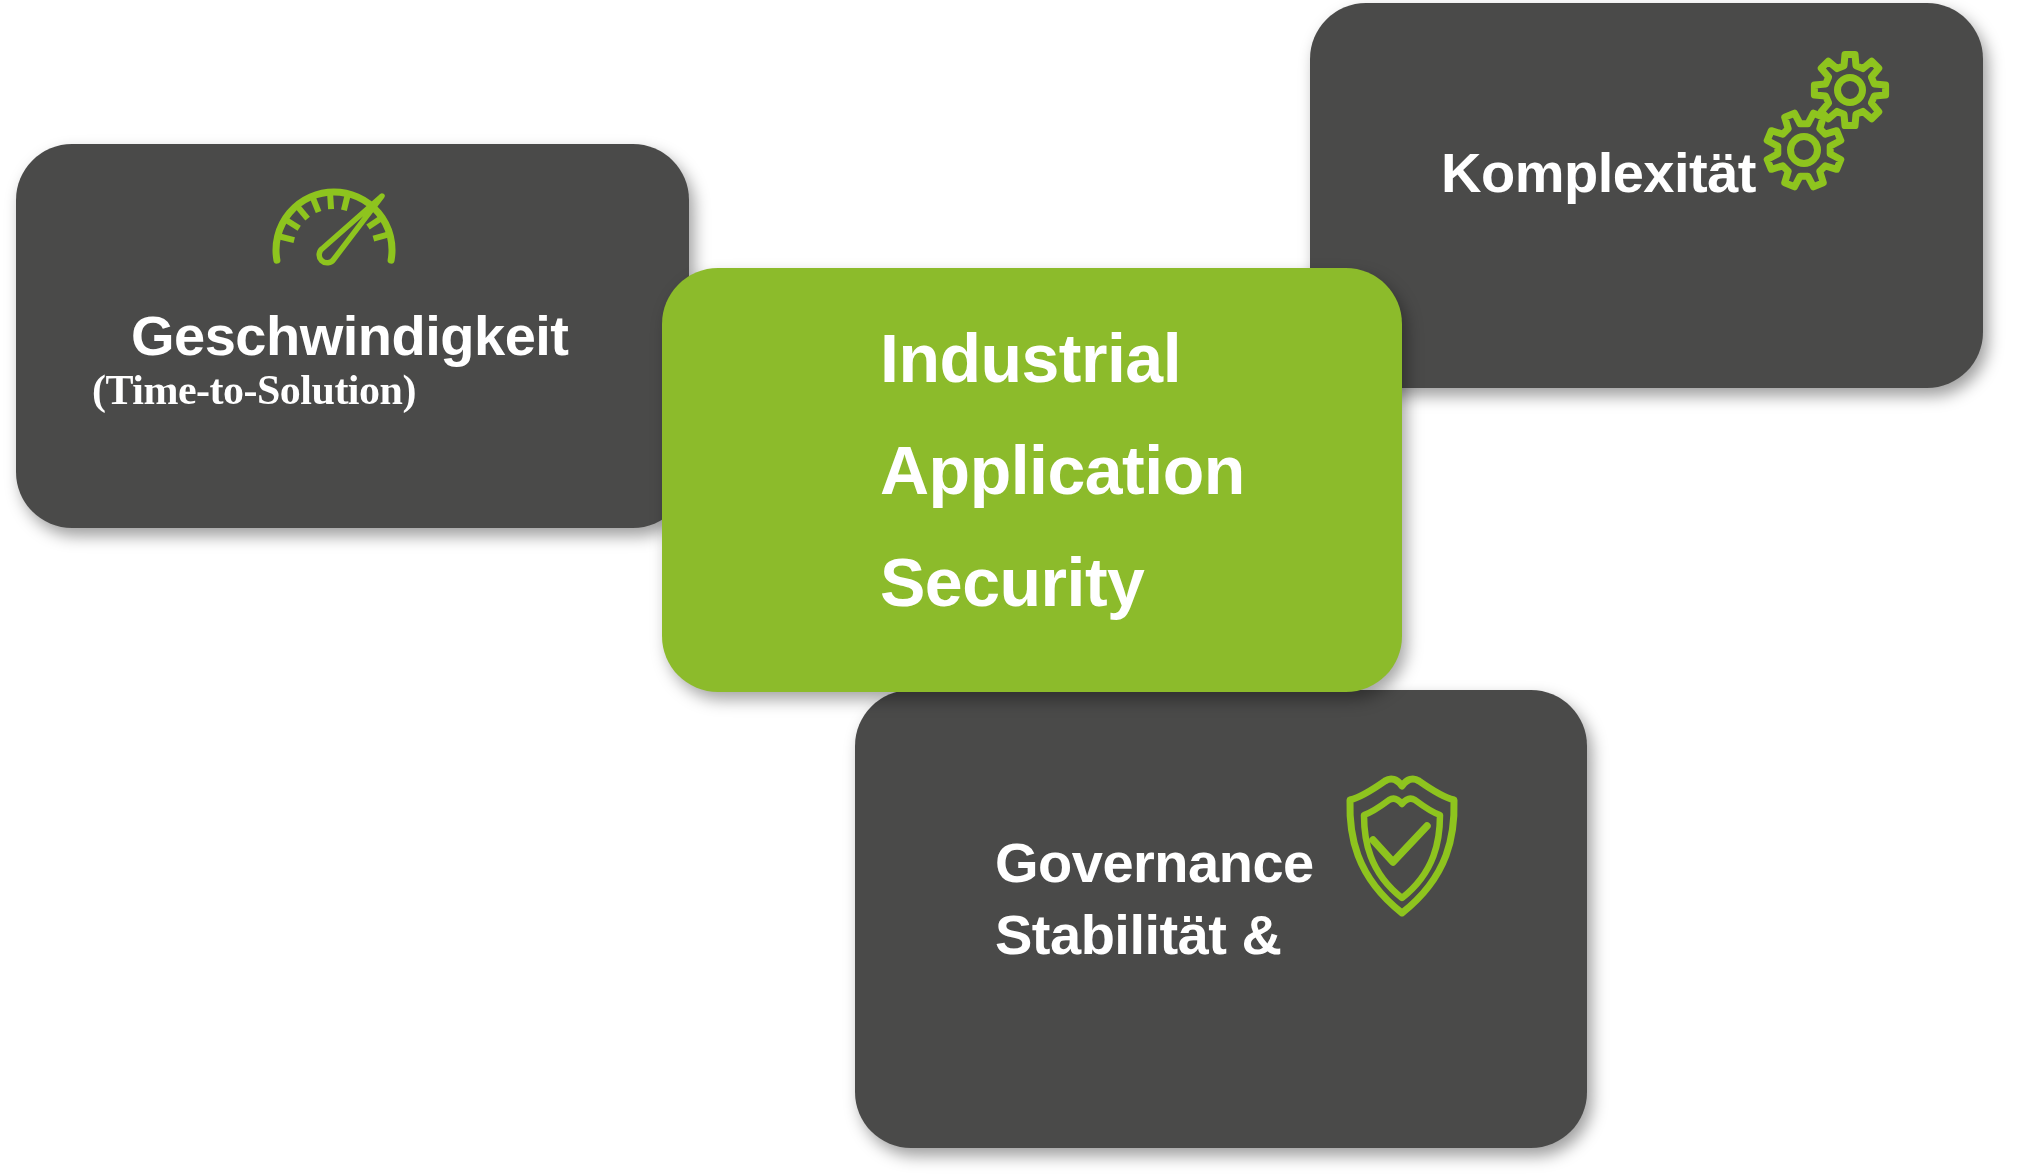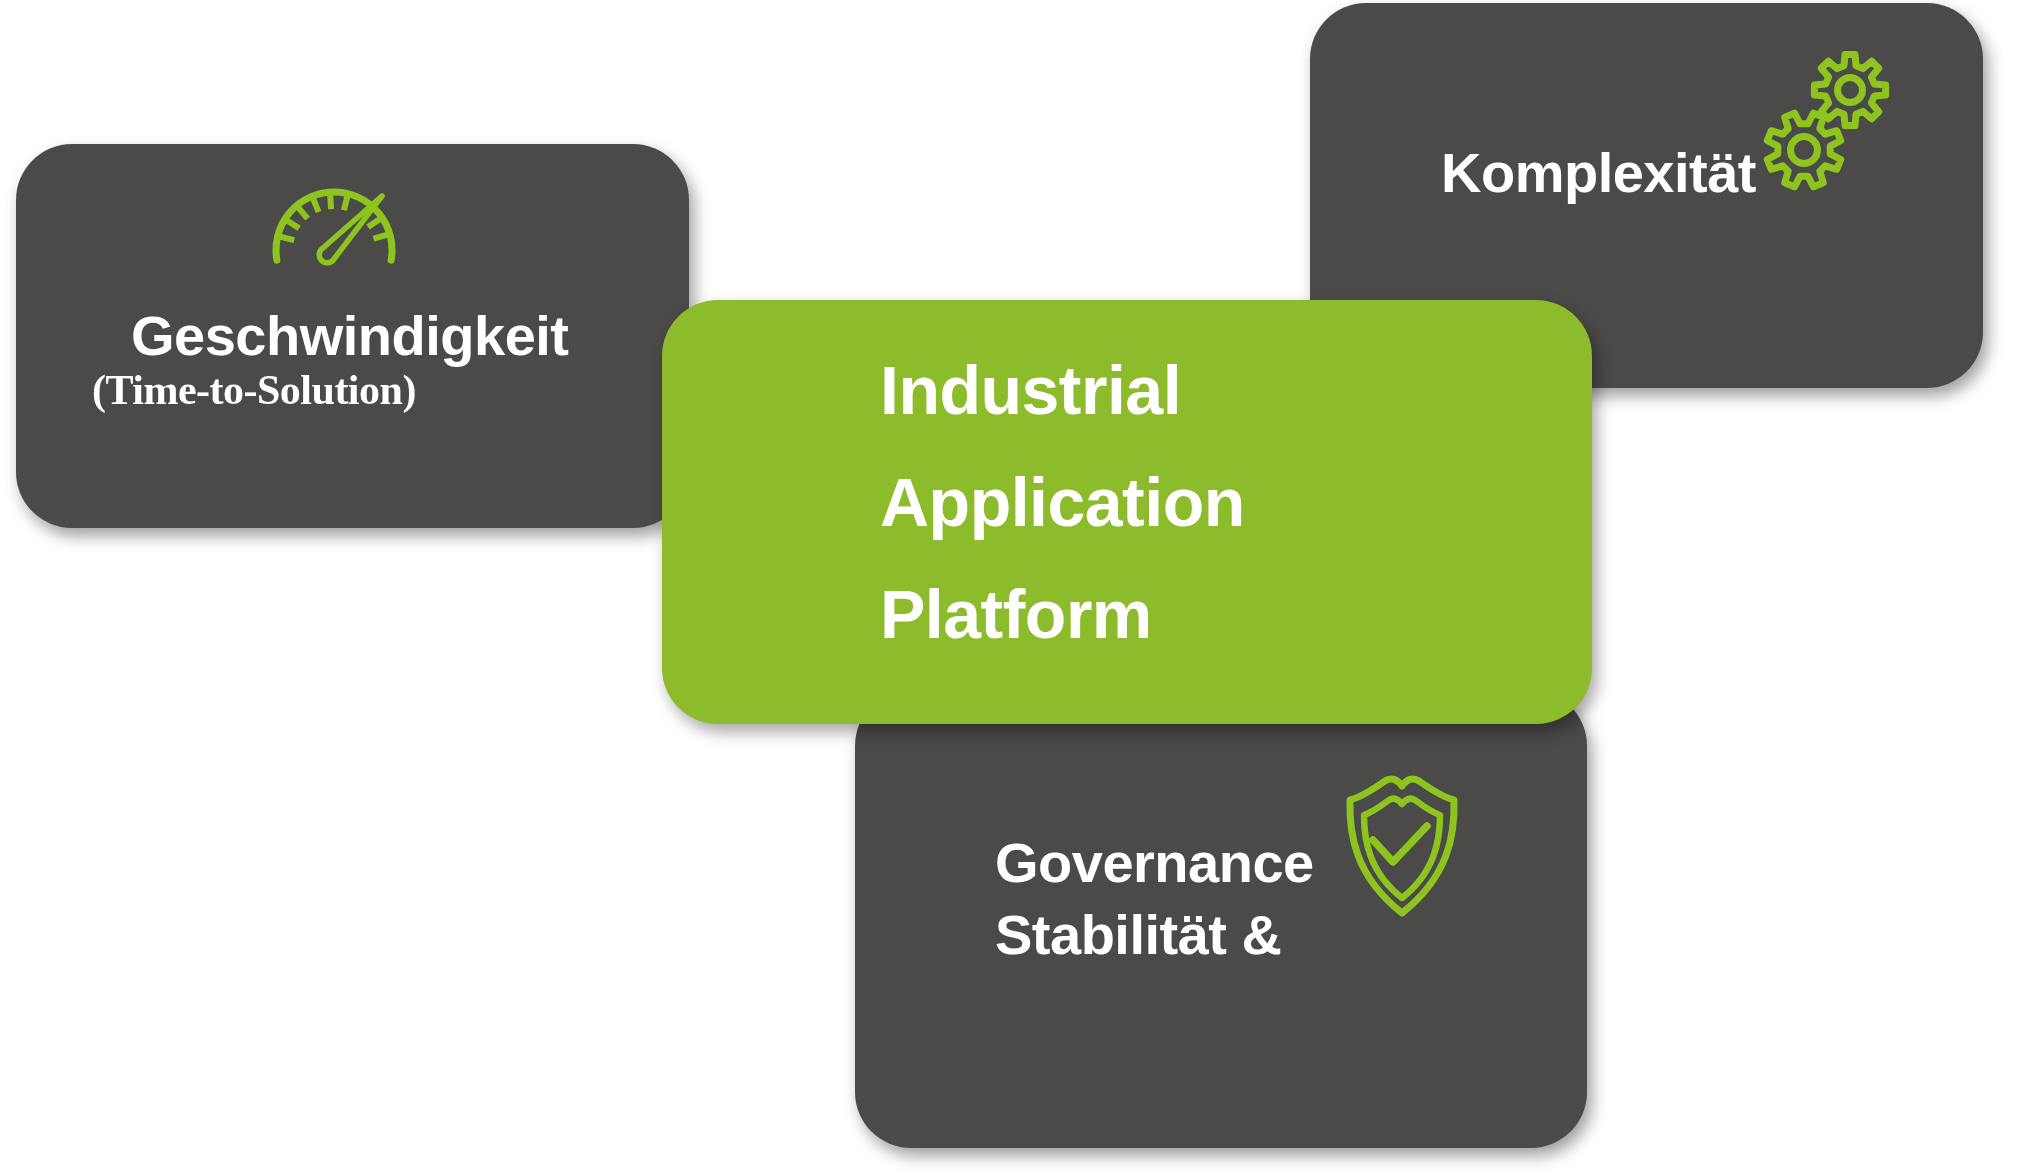--- a/index.html
+++ b/index.html
@@ -61,25 +61,25 @@
 <div class="card card-dark" style="left:1310px;top:3px;width:673px;height:385px;">
   <svg class="icon" style="left:448px;top:45px;" width="134" height="150" viewBox="0 0 134 150">
     <path id="gear-top" class="stroke-green" stroke-width="7" stroke-linejoin="round" d="M127.6 37.0 L127.6 47.0 L116.3 48.0 L113.4 54.9 L120.8 63.7 L113.7 70.8 L104.9 63.4 L98.0 66.3 L97.0 77.6 L87.0 77.6 L86.0 66.3 L79.1 63.4 L70.3 70.8 L63.2 63.7 L70.6 54.9 L67.7 48.0 L56.4 47.0 L56.4 37.0 L67.7 36.0 L70.6 29.1 L63.2 20.3 L70.3 13.2 L79.1 20.6 L86.0 17.7 L87.0 6.4 L97.0 6.4 L98.0 17.7 L104.9 20.6 L113.7 13.2 L120.8 20.3 L113.4 29.1 L116.3 36.0Z"></path>
     <circle class="stroke-green" cx="92" cy="42" r="12.5" stroke-width="7"></circle>
     <path id="gear-bottom" class="stroke-green" stroke-width="7" stroke-linejoin="round" d="M82.8 111.5 L78.7 121.3 L67.3 117.8 L61.8 123.3 L65.3 134.7 L55.5 138.8 L49.9 128.2 L42.1 128.2 L36.5 138.8 L26.7 134.7 L30.2 123.3 L24.7 117.8 L13.3 121.3 L9.2 111.5 L19.8 105.9 L19.8 98.1 L9.2 92.5 L13.3 82.7 L24.7 86.2 L30.2 80.7 L26.7 69.3 L36.5 65.2 L42.1 75.8 L49.9 75.8 L55.5 65.2 L65.3 69.3 L61.8 80.7 L67.3 86.2 L78.7 82.7 L82.8 92.5 L72.2 98.1 L72.2 105.9Z"></path>
     <circle class="stroke-green" cx="46" cy="102" r="13.5" stroke-width="7"></circle>
   </svg>
   <div class="abs title" style="left:99px;top:142px;margin-left:32px;">Komplexität</div>
 </div>
 
-<div class="card-green" style="left:662px;top:300px;width:930px;height:424px;">
+<div class="card-green" style="left:662px;top:268px;width:740px;height:424px;">
   <div class="abs platform-text" style="left:218px;top:34px;">
     <div class="line">Industrial</div>
     <div class="line">Application</div>
-    <div class="line">Platform</div>
+    <div class="line">Security</div>
   </div>
 </div>
 
 <div class="card card-dark" style="left:855px;top:690px;width:732px;height:458px;">
   <svg class="icon" style="left:482px;top:84px;" width="129" height="145" viewBox="0 0 129 145">
     <path class="stroke-green" d="M65 12 C60 5 54 3 48 7 C38 14 25 23 13 26 C12 60 18 102 65 139 C112 102 118 60 117 26 C105 23 92 14 82 7 C76 3 70 5 65 12 Z" stroke-width="7" stroke-linejoin="round"></path>
     <path class="stroke-green" d="M65 30 C61 25 57 23 52 26 C44 32 36 38 27 41 C27 66 32 98 65 124 C98 98 103 66 103 41 C94 38 86 32 78 26 C73 23 69 25 65 30 Z" stroke-width="6.5" stroke-linejoin="round"></path>
     <path class="stroke-green" d="M36 66 L56 88 L90 52" stroke-width="7.5" stroke-linecap="round" stroke-linejoin="round"></path>
   </svg>
   <div class="abs title-multi" style="left:140px;top:137px;">

